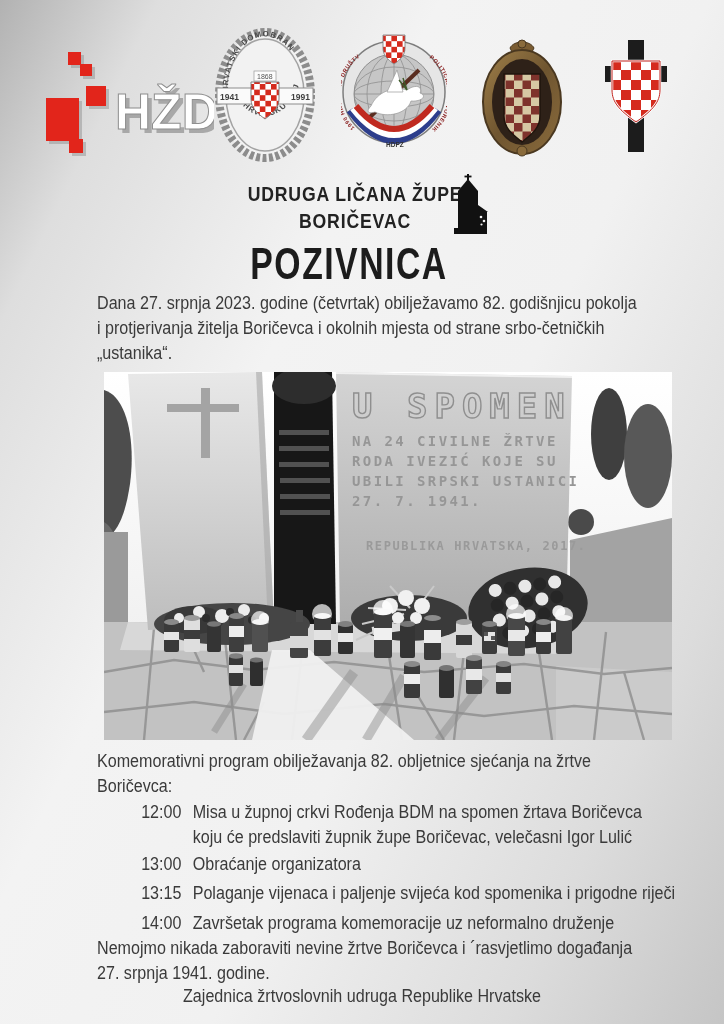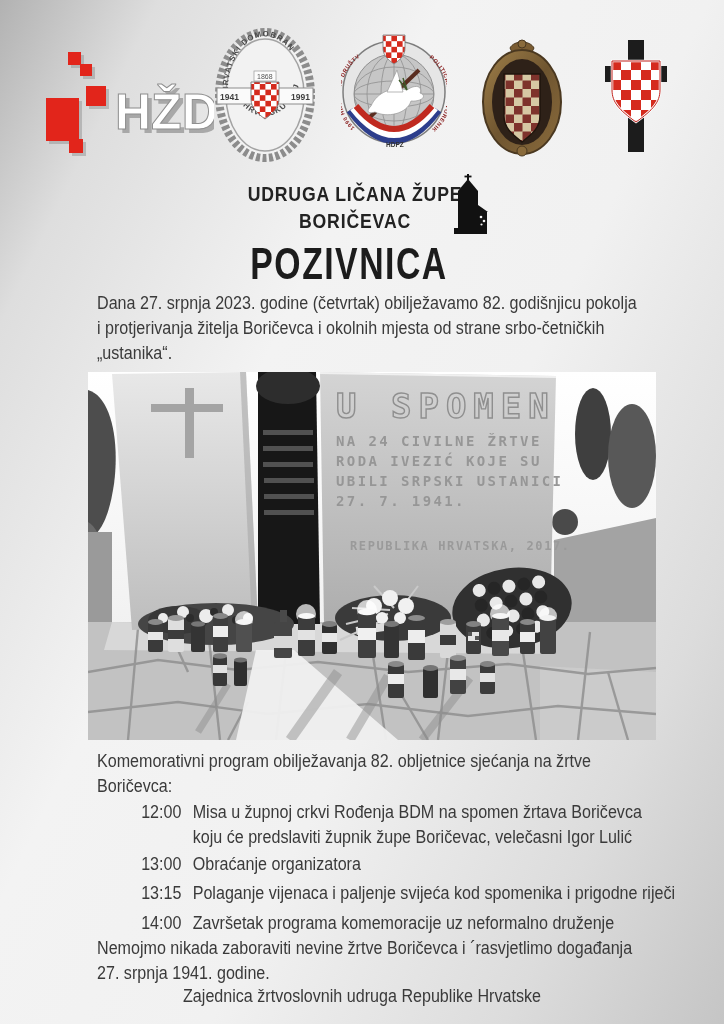--- a/index.html
+++ b/index.html
@@ -25,21 +25,21 @@
   .scale92{transform:scaleX(.92);transform-origin:0 0;}
   .intro{left:97px;top:291px;width:700px;}
   .prog-head{left:97px;top:749px;width:700px;}
   .prog-row{left:97px;width:700px;display:flex;}
   .prog-time{width:56px;padding-left:48px;flex:none;}
   .prog-cont{padding-left:104px;}
   .closing{left:97px;top:936px;width:700px;}
   .footer-line{left:0;top:986px;width:724px;text-align:center;
     transform:scaleX(.92);transform-origin:362px 0;
     font-size:17.5px;color:#3a3a3a;}
-  .photo-wrap{left:88px;top:372px;width:520px;height:368px;}
+  .photo-wrap{left:104px;top:372px;width:520px;height:368px;}
 </style>
 </head>
 <body>
 
 <div class="logo" style="left:44px;top:48px;">
   <svg width="170" height="112" viewBox="0 0 170 112">
     <g fill="#9a9a9a" opacity=".55">
       <rect x="27" y="7" width="13" height="13"></rect>
         <rect x="39" y="19" width="12" height="12"></rect>
       <rect x="45" y="41" width="20" height="20"></rect>

